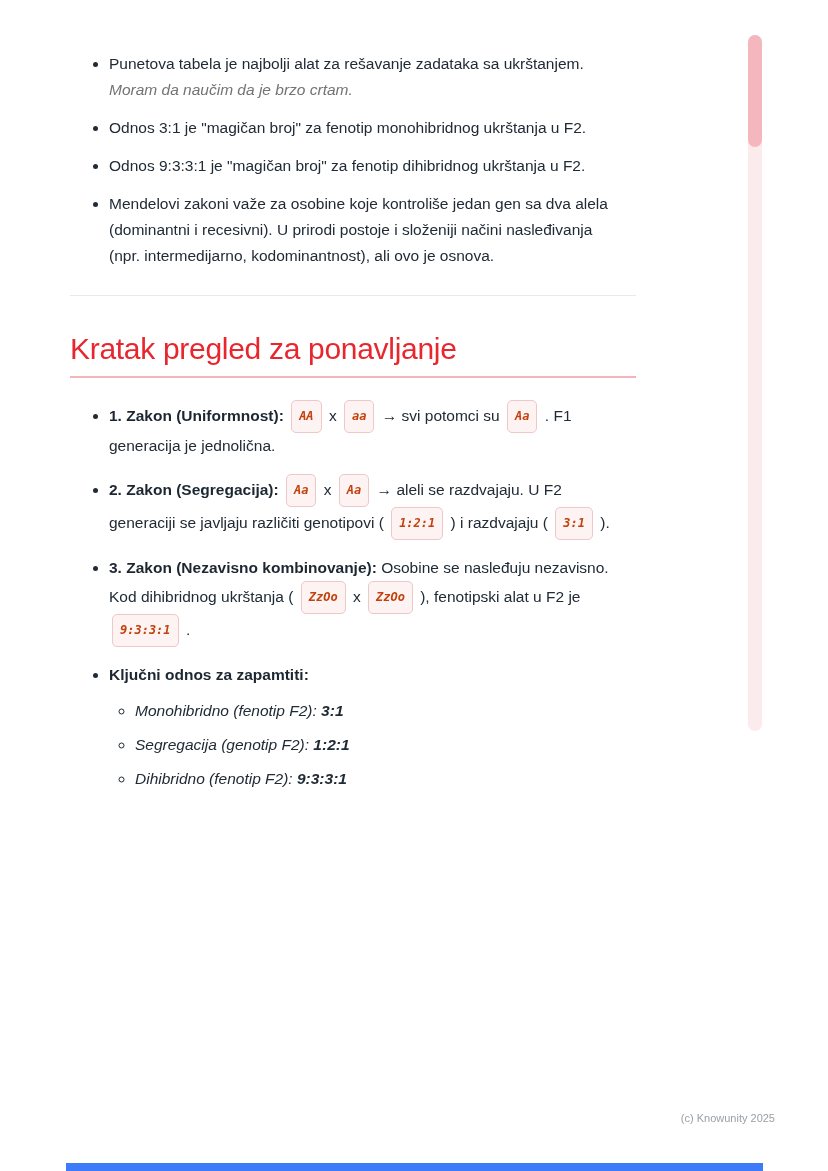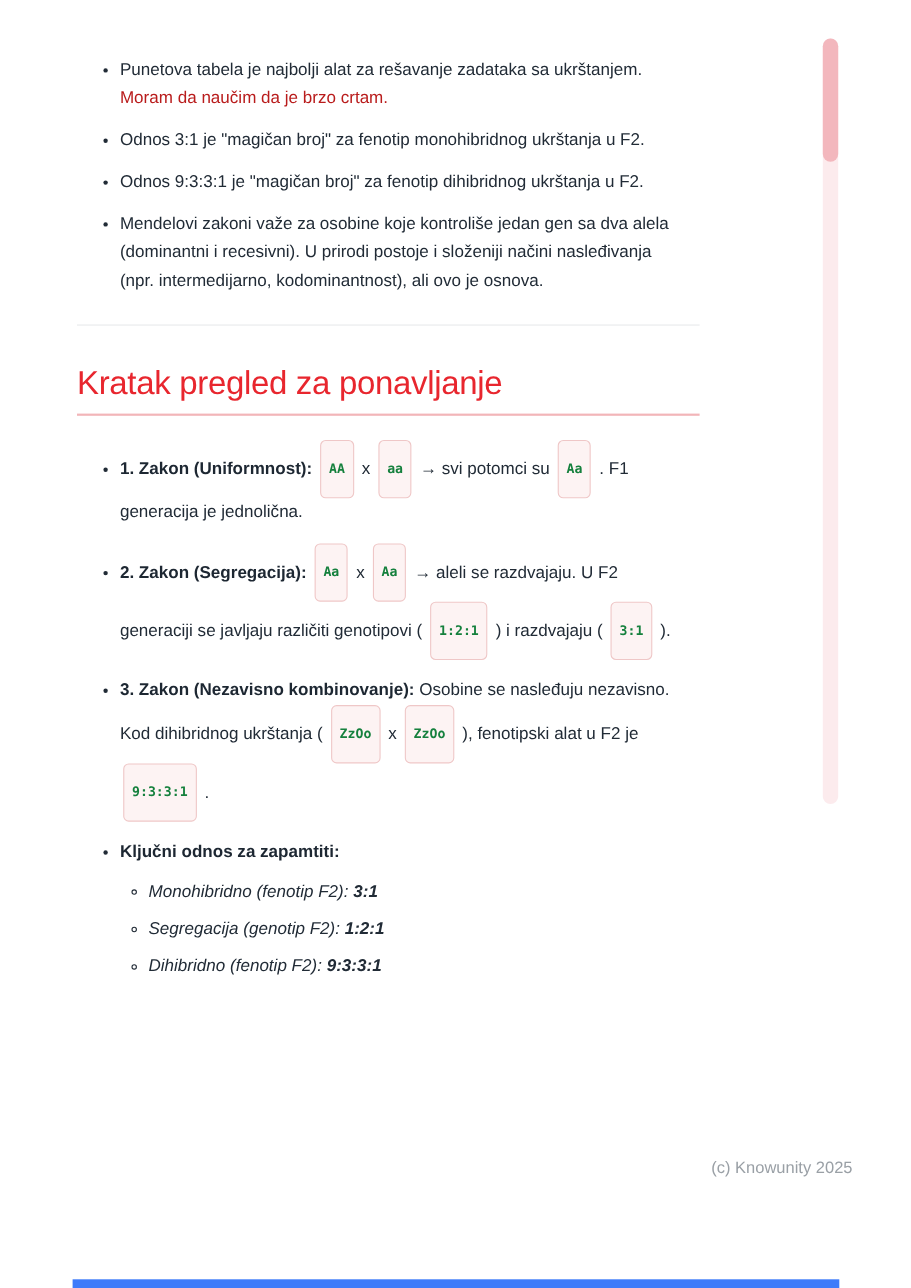--- a/index.html
+++ b/index.html
@@ -24,21 +24,22 @@
     line-height: 26px;
   }
   ul.top-list, ul.laws {
     margin: 15px;
     padding-left: 24px;
     list-style-type: disc;
   }
   ul.top-list > li { margin-bottom: 12px; }
   ul.laws > li { margin-bottom: 15px; }
   .note {
-    color: #b91c1c;
+    font-style: italic;
+    color: #737373;
   }
   .divider {
     border: none;
     border-top: 1px solid #e8e9eb;
     margin: 26px 0 0 0;
   }
   h1.section-heading {
     color: #e8262e;
     font-size: 30px;
     line-height: 34px;
@@ -48,40 +49,41 @@
     padding-bottom: 10px;
     border-bottom: 2px solid #f2b5b8;
   }
   .law-label { font-weight: bold; color: #1d2732; }
   .chip {
     display: inline-block;
     font-family: "DejaVu Sans Mono", monospace;
     font-size: 12px;
     font-weight: bold;
     line-height: 15px;
-    color: #15803d;
+    color: #c2410c;
     background: #fdf3f3;
     border: 1px solid #efc7c7;
     border-radius: 5px;
-    padding: 18px 7px;
+    padding: 8px 7px;
     margin: 0 3px;
     vertical-align: 1px;
+    font-style: italic;
   }
   ul.sub-list {
     list-style-type: circle;
     margin: 10px 0 0 0;
     padding-left: 26px;
   }
   ul.sub-list > li { margin-bottom: 8px; font-style: italic; }
   .ratio-bold { font-weight: bold; }
   .footer {
     position: absolute;
-    top: 1053px;
+    top: 1112px;
     right: 53px;
-    font-size: 15px;
+    font-size: 11px;
     color: #9aa0a6;
   }
   .scroll-track {
     position: absolute;
     top: 35px;
     right: 66px;
     width: 14px;
     height: 696px;
     background: #fcebed;
     border-radius: 7px;

